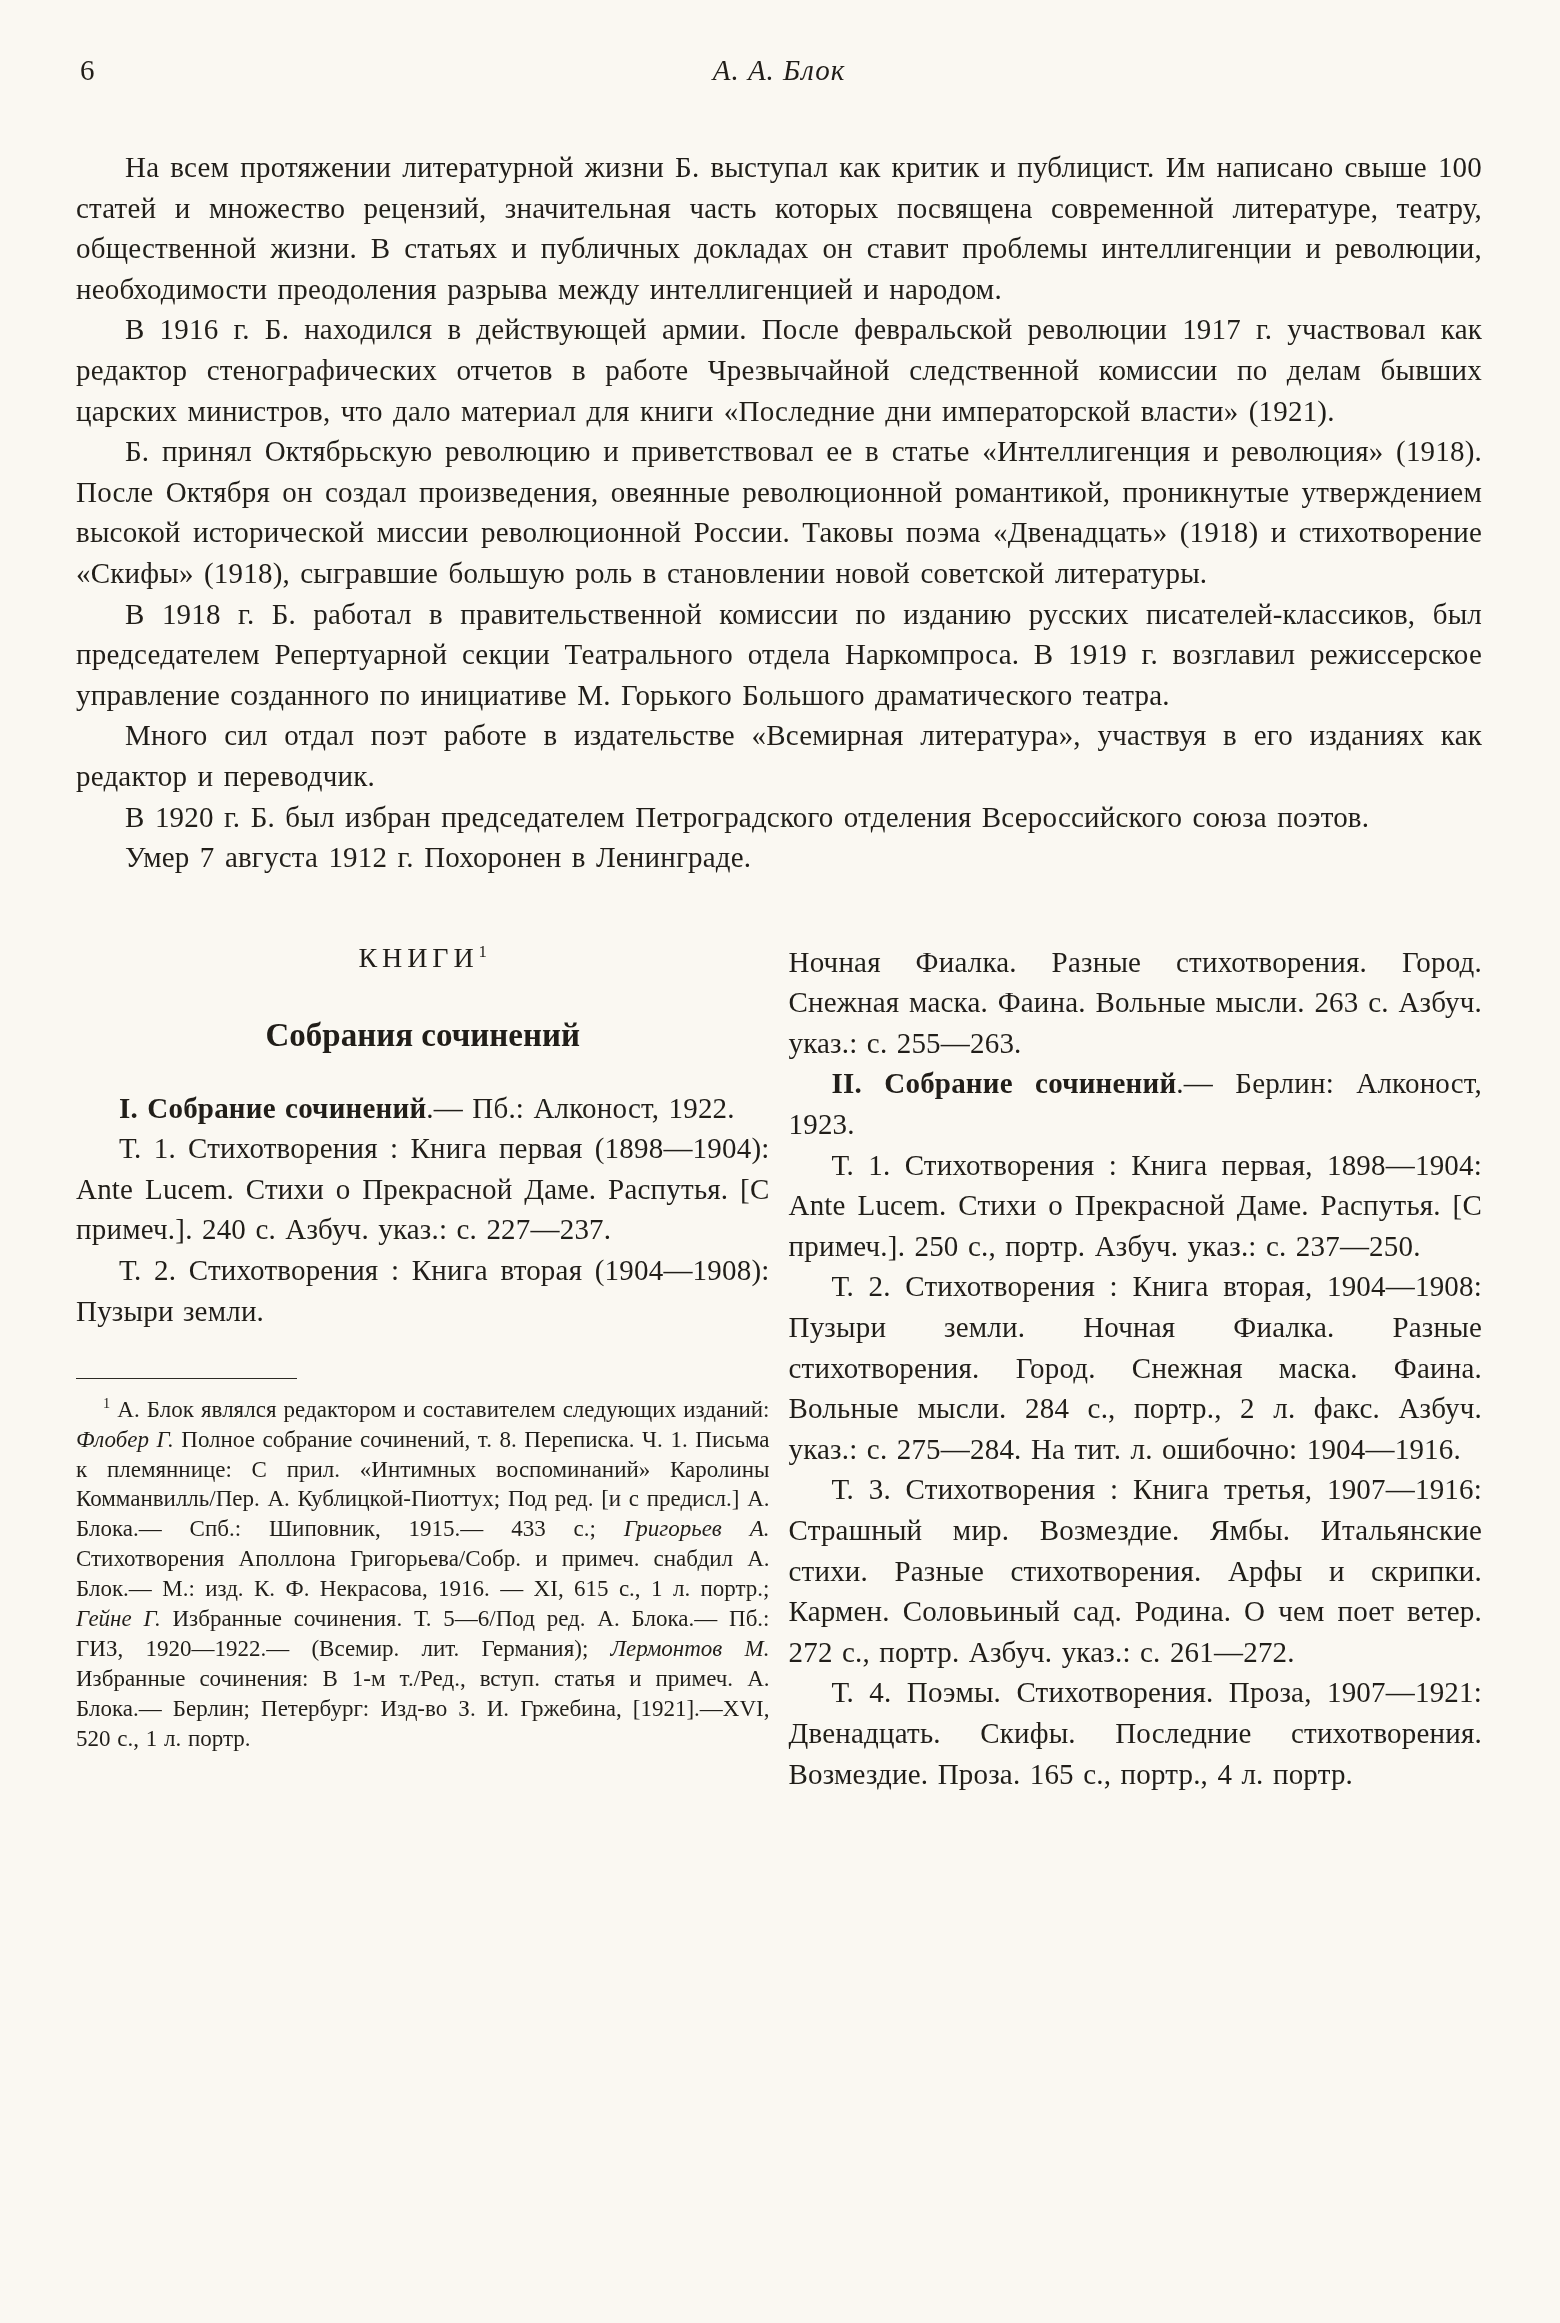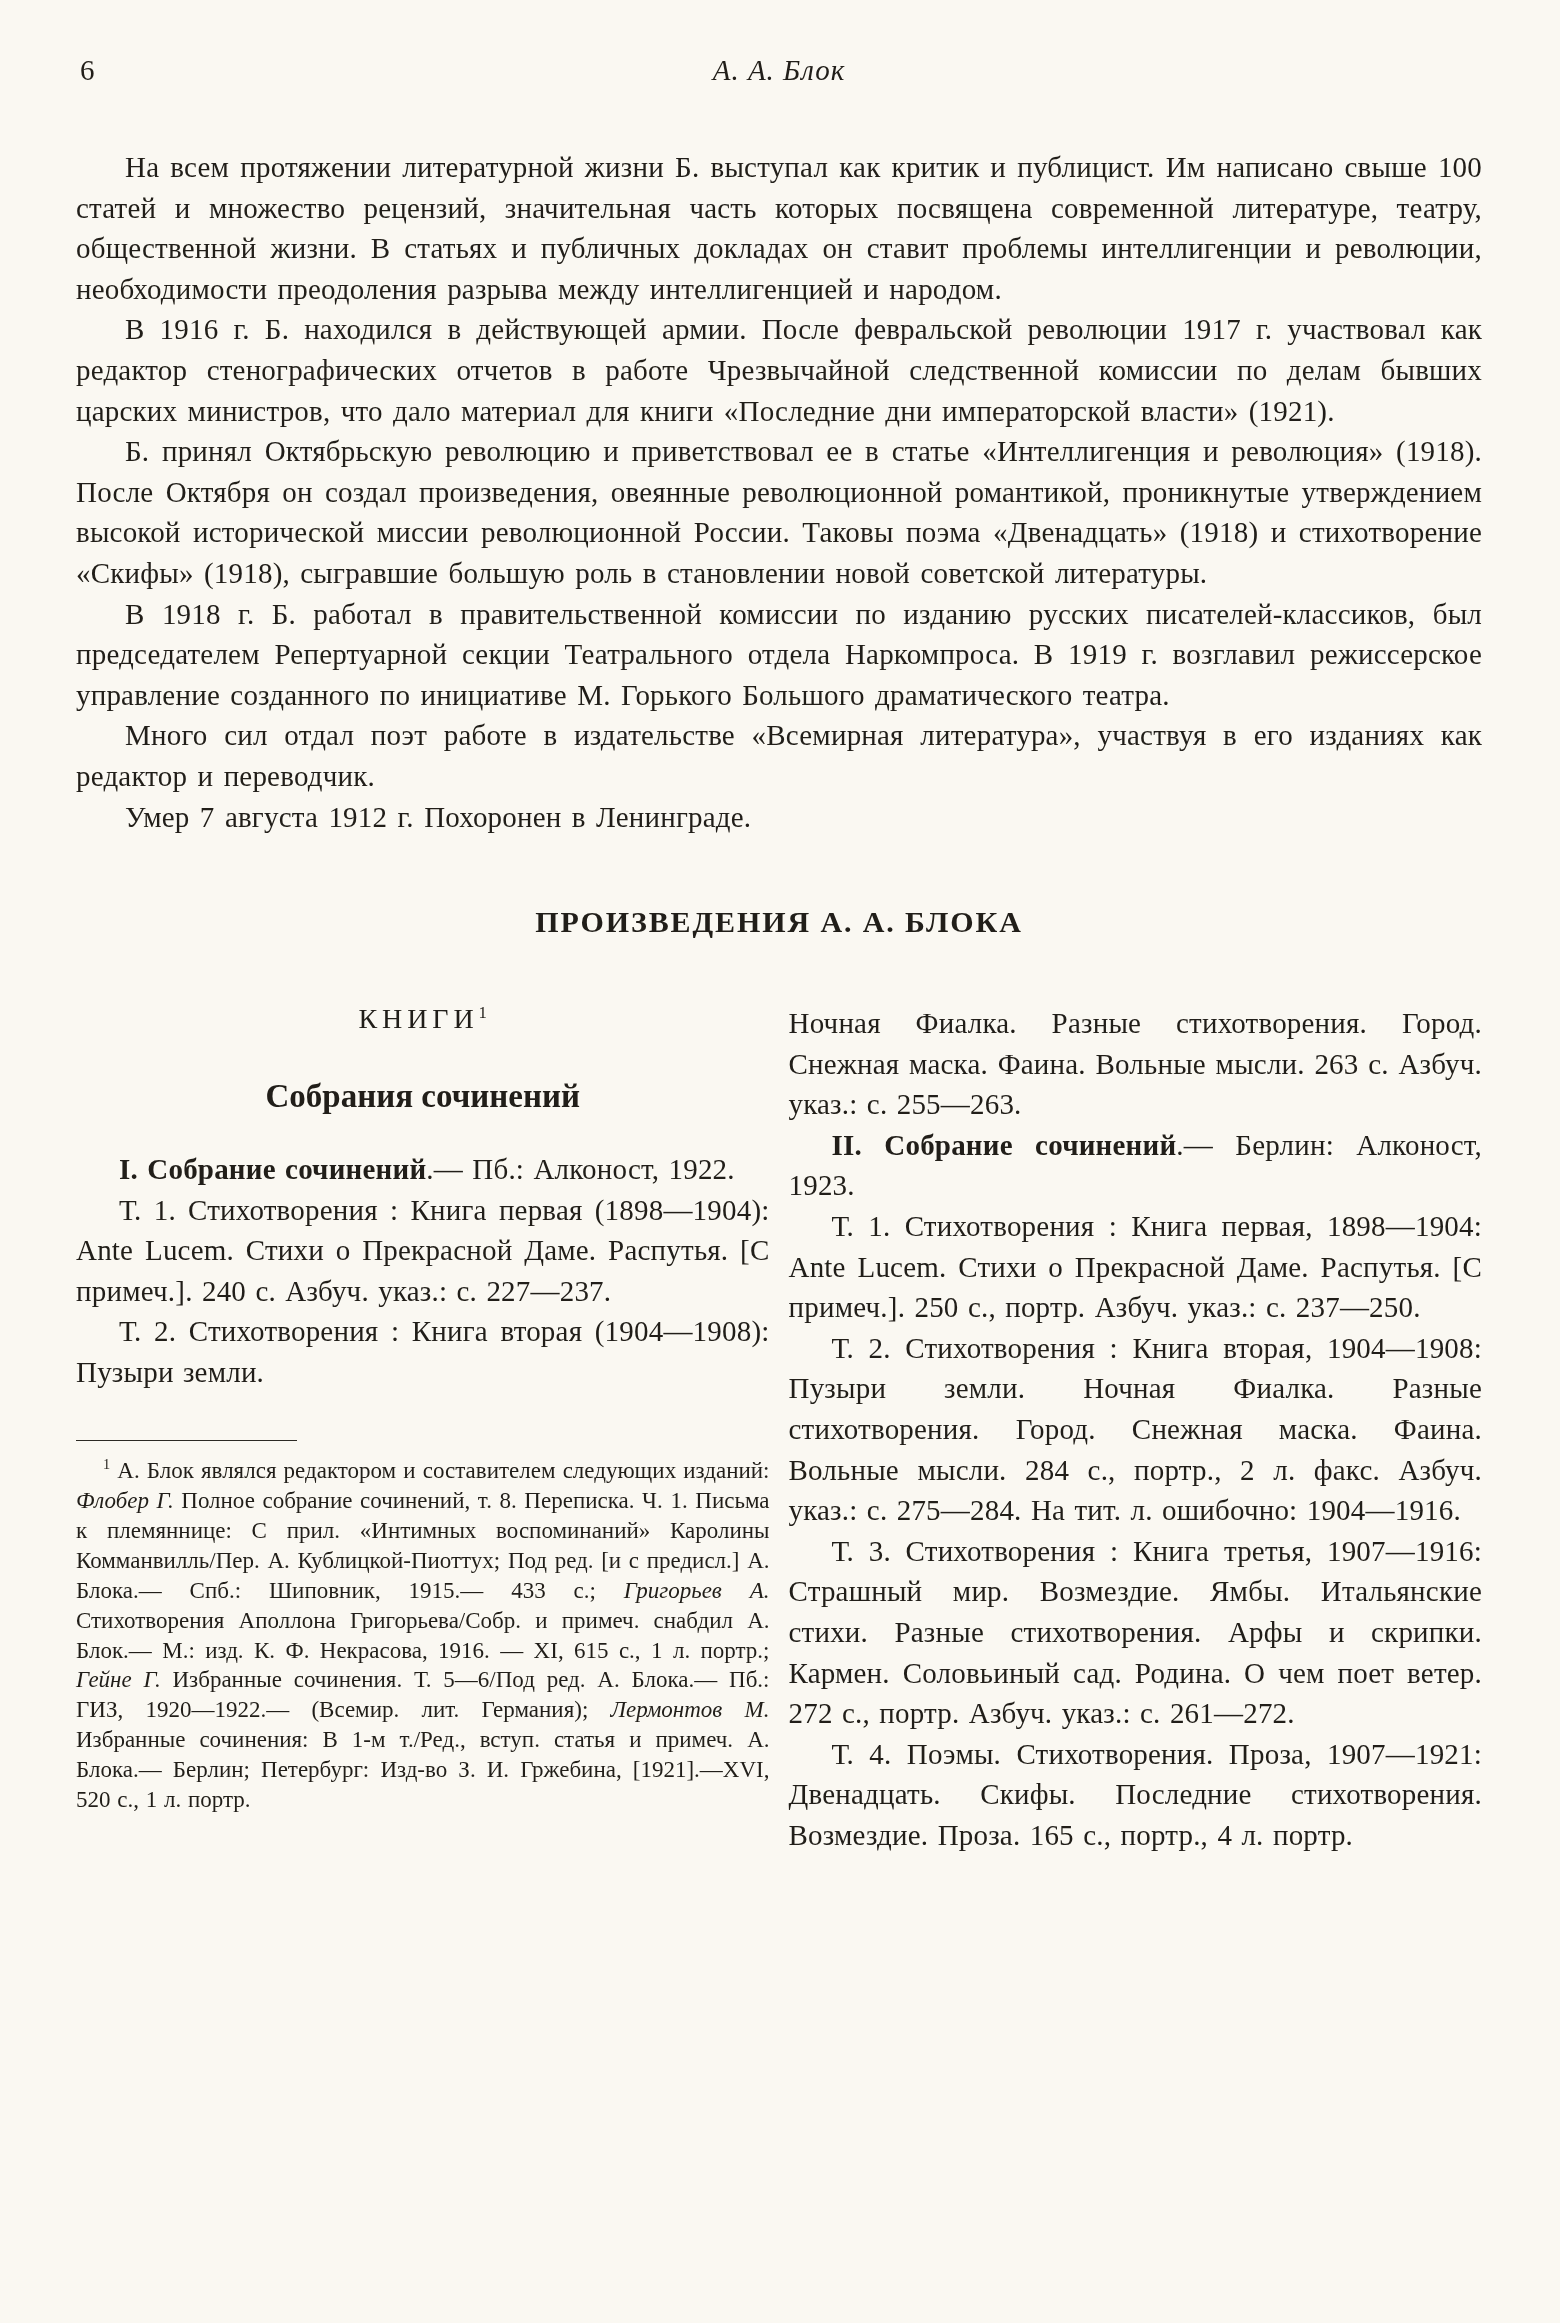--- a/index.html
+++ b/index.html
@@ -126,24 +126,24 @@
     <span class="pagenum">6</span>
     <span class="running-title">А. А. Блок</span>
   </header>
 
   <section class="intro">
     <p class="body-p">На всем протяжении литературной жизни Б. выступал как критик и публицист. Им написано свыше 100 статей и множество рецензий, значительная часть которых посвящена современной литературе, театру, общественной жизни. В статьях и публичных докладах он ставит проблемы интеллигенции и революции, необходимости преодоления разрыва между интеллигенцией и народом.</p>
     <p class="body-p">В 1916 г. Б. находился в действующей армии. После февральской революции 1917 г. участвовал как редактор стенографических отчетов в работе Чрезвычайной следственной комиссии по делам бывших царских министров, что дало материал для книги «Последние дни императорской власти» (1921).</p>
     <p class="body-p">Б. принял Октябрьскую революцию и приветствовал ее в статье «Интеллигенция и революция» (1918). После Октября он создал произведения, овеянные революционной романтикой, проникнутые утверждением высокой исторической миссии революционной России. Таковы поэма «Двенадцать» (1918) и стихотворение «Скифы» (1918), сыгравшие большую роль в становлении новой советской литературы.</p>
     <p class="body-p">В 1918 г. Б. работал в правительственной комиссии по изданию русских писателей-классиков, был председателем Репертуарной секции Театрального отдела Наркомпроса. В 1919 г. возглавил режиссерское управление созданного по инициативе М. Горького Большого драматического театра.</p>
     <p class="body-p">Много сил отдал поэт работе в издательстве «Всемирная литература», участвуя в его изданиях как редактор и переводчик.</p>
+    <p class="body-p">В 1920 г. Б. был избран председателем Петроградского отделения Всероссийского союза поэтов.</p>
     <p class="body-p">Умер 7 августа 1912 г. Похоронен в Ленинграде.</p>
   </section>
 
-  <h2 class="works-title">ПРОИЗВЕДЕНИЯ А. А. БЛОКА</h2>
 
   <section class="columns">
 
     <div class="col col-left">
       <div class="books-heading"><span>КНИГИ</span><sup>1</sup></div>
       <div class="books-subheading">Собрания сочинений</div>
 
       <p class="entry first-entry"><b>I. Собрание сочинений</b><span>.— Пб.: Алконост, 1922.</span></p>
       <p class="entry">Т. 1. Стихотворения : Книга первая (1898—1904): Ante Lucem. Стихи о Прекрасной Даме. Распутья. [С примеч.]. 240 с. Азбуч. указ.: с. 227—237.</p>
       <p class="entry">Т. 2. Стихотворения : Книга вторая (1904—1908): Пузыри земли.</p>

